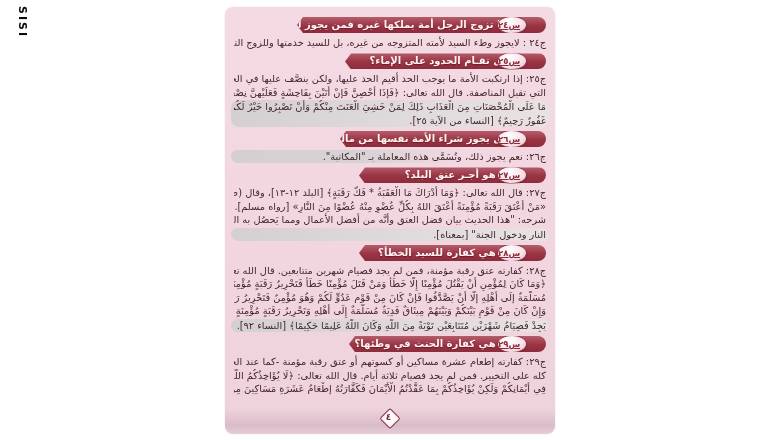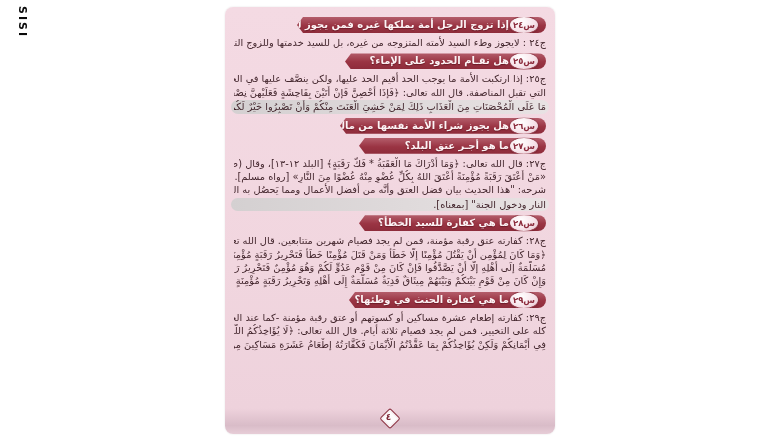--- a/index.html
+++ b/index.html
@@ -16,25 +16,25 @@
           box-shadow:0 0 2px rgba(0,0,0,.12); }
 
   .qrow { position:relative; height:16px; margin:4px 0 3px 0;
           background:linear-gradient(180deg,#b45d6b 0%,#9a3443 55%,#8e2c3b 100%);
           border-radius:3px 9px 9px 3px;
           clip-path:polygon(0 50%, 6px 0, 100% 0, 100% 100%, 6px 100%); }
   .qrow.first { margin-top:0; }
   .qtitle { display:block; font-size:10px; font-weight:bold; color:#fdf3f5;
             line-height:16px; padding-right:37px; white-space:nowrap; overflow:hidden;
             text-shadow:0 1px 1px rgba(60,0,10,.45); }
-  .qbadge { position:absolute; right:7px; top:-1px; width:30px; height:18px;
+  .qbadge { position:absolute; right:19px; top:-1px; width:30px; height:18px;
             border-radius:50%; border:1px solid #8f3544;
             background:radial-gradient(ellipse at 38% 30%, #ffffff 0%, #f7e4ea 55%, #e0bcc7 100%);
             color:#8c2c3d; font-size:8.5px; font-weight:bold; line-height:16px;
-            text-align:center; box-shadow:0 1px 1px rgba(90,20,30,.35); }
+            text-align:left; box-shadow:0 1px 1px rgba(90,20,30,.35);text-decoration:underline; }
 
   .aline { font-size:9.8px; line-height:13.4px; color:#43262d; text-align:right;
            white-space:nowrap; overflow:hidden; }
   .hl   { background:linear-gradient(90deg,#d4d0d1 0%,#dfdadb 55%,#e8e2e3 100%);
           border-radius:8px; margin:1px -3px; padding:0 3px; }
   .hl-fade { background:linear-gradient(to right,#d4d0d1 0%,#d7d3d4 42%,rgba(213,209,210,0) 72%); }
 
   .w24{width:249px;} .w25{width:201px;} .w26{width:206px;}
   .w27{width:187px;} .w28{width:187px;} .w29{width:197px;}
 
@@ -62,25 +62,29 @@
     <div class="aline">ج٢٤ : لايجوز وطء السيد لأمته المتزوجه من غيره، بل للسيد خدمتها وللزوج التمتع بها.</div>
 
     <div class="qrow w25">
       <span class="qbadge">س٢٥</span>
       <span class="qtitle">هل تقـام الحدود على الإماء؟</span>
     </div>
     <div class="aline">ج٢٥: إذا ارتكبت الأمة ما يوجب الحد أقيم الحد عليها، ولكن ينصَّف عليها في الحدود</div>
     <div class="aline">التي تقبل المناصفة. قال الله تعالى: ﴿فَإِذَا أُحْصِنَّ فَإِنْ أَتَيْنَ بِفَاحِشَةٍ فَعَلَيْهِنَّ نِصْفُ</div>
     <div class="hl">
       <div class="aline">مَا عَلَى الْمُحْصَنَاتِ مِنَ الْعَذَابِ ذَلِكَ لِمَنْ خَشِيَ الْعَنَتَ مِنْكُمْ وَأَنْ تَصْبِرُوا خَيْرٌ لَكُمْ وَاللَّهُ</div>
+      <div class="aline">غَفُورٌ رَحِيمٌ﴾ [النساء من الآية ٢٥].</div>
     </div>
 
     <div class="qrow w26">
       <span class="qbadge">س٢٦</span>
       <span class="qtitle">هل يجوز شراء الأمة نفسها من مالكها؟</span>
+    </div>
+    <div class="hl hl-fade">
+      <div class="aline">ج٢٦: نعم يجوز ذلك، وتُسَمَّى هذه المعاملة بـ "المكاتبة".</div>
     </div>
 
     <div class="qrow w27">
       <span class="qbadge">س٢٧</span>
       <span class="qtitle">ما هو أجـر عتق البلد؟</span>
     </div>
     <div class="aline">ج٢٧: قال الله تعالى: ﴿وَمَا أَدْرَاكَ مَا الْعَقَبَةُ * فَكُّ رَقَبَةٍ﴾ [البلد ١٢-١٣]، وقال (صلى الله عليه وسلم):</div>
     <div class="aline">«مَنْ أَعْتَقَ رَقَبَةً مُؤْمِنَةً أَعْتَقَ اللهُ بِكُلِّ عُضْوٍ مِنْهُ عُضْوًا مِنَ النَّارِ» [رواه مسلم]. قال النووي في</div>
     <div class="aline">شرحه: "هذا الحديث بيان فضل العتق وأنَّه من أفضل الأعمال ومما يَحصُل به العِتق من</div>
     <div class="hl">
@@ -88,20 +92,23 @@
     </div>
 
     <div class="qrow w28">
       <span class="qbadge">س٢٨</span>
       <span class="qtitle">ما هي كفارة للسيد الخطأ؟</span>
     </div>
     <div class="aline">ج٢٨: كفارته عتق رقبة مؤمنة، فمن لم يجد فصيام شهرين متتابعين. قال الله تعالى:</div>
     <div class="aline">﴿وَمَا كَانَ لِمُؤْمِنٍ أَنْ يَقْتُلَ مُؤْمِنًا إِلَّا خَطَأً وَمَنْ قَتَلَ مُؤْمِنًا خَطَأً فَتَحْرِيرُ رَقَبَةٍ مُؤْمِنَةٍ وَدِيَةٌ</div>
     <div class="aline">مُسَلَّمَةٌ إِلَى أَهْلِهِ إِلَّا أَنْ يَصَّدَّقُوا فَإِنْ كَانَ مِنْ قَوْمٍ عَدُوٍّ لَكُمْ وَهُوَ مُؤْمِنٌ فَتَحْرِيرُ رَقَبَةٍ مُؤْمِنَةٍ</div>
     <div class="aline">وَإِنْ كَانَ مِنْ قَوْمٍ بَيْنَكُمْ وَبَيْنَهُمْ مِيثَاقٌ فَدِيَةٌ مُسَلَّمَةٌ إِلَى أَهْلِهِ وَتَحْرِيرُ رَقَبَةٍ مُؤْمِنَةٍ فَمَنْ لَمْ</div>
+    <div class="hl">
+      <div class="aline">يَجِدْ فَصِيَامُ شَهْرَيْنِ مُتَتَابِعَيْنِ تَوْبَةً مِنَ اللَّهِ وَكَانَ اللَّهُ عَلِيمًا حَكِيمًا﴾ [النساء ٩٢].</div>
+    </div>
 
     <div class="qrow w29">
       <span class="qbadge">س٢٩</span>
       <span class="qtitle">ما هي كفارة الحنث في وطئها؟</span>
     </div>
     <div class="aline">ج٢٩: كفارته إطعام عشرة مساكين أو كسوتهم أو عتق رقبة مؤمنة -كما عند الجمهور- وذلك</div>
     <div class="aline">كله على التخيير. فمن لم يجد فصيام ثلاثة أيام. قال الله تعالى: ﴿لَا يُؤَاخِذُكُمُ اللَّهُ بِاللَّغْوِ</div>
     <div class="aline">فِي أَيْمَانِكُمْ وَلَكِنْ يُؤَاخِذُكُمْ بِمَا عَقَّدْتُمُ الْأَيْمَانَ فَكَفَّارَتُهُ إِطْعَامُ عَشَرَةِ مَسَاكِينَ مِنْ أَوْسَطِ مَا</div>
 
     <div class="page-num">

